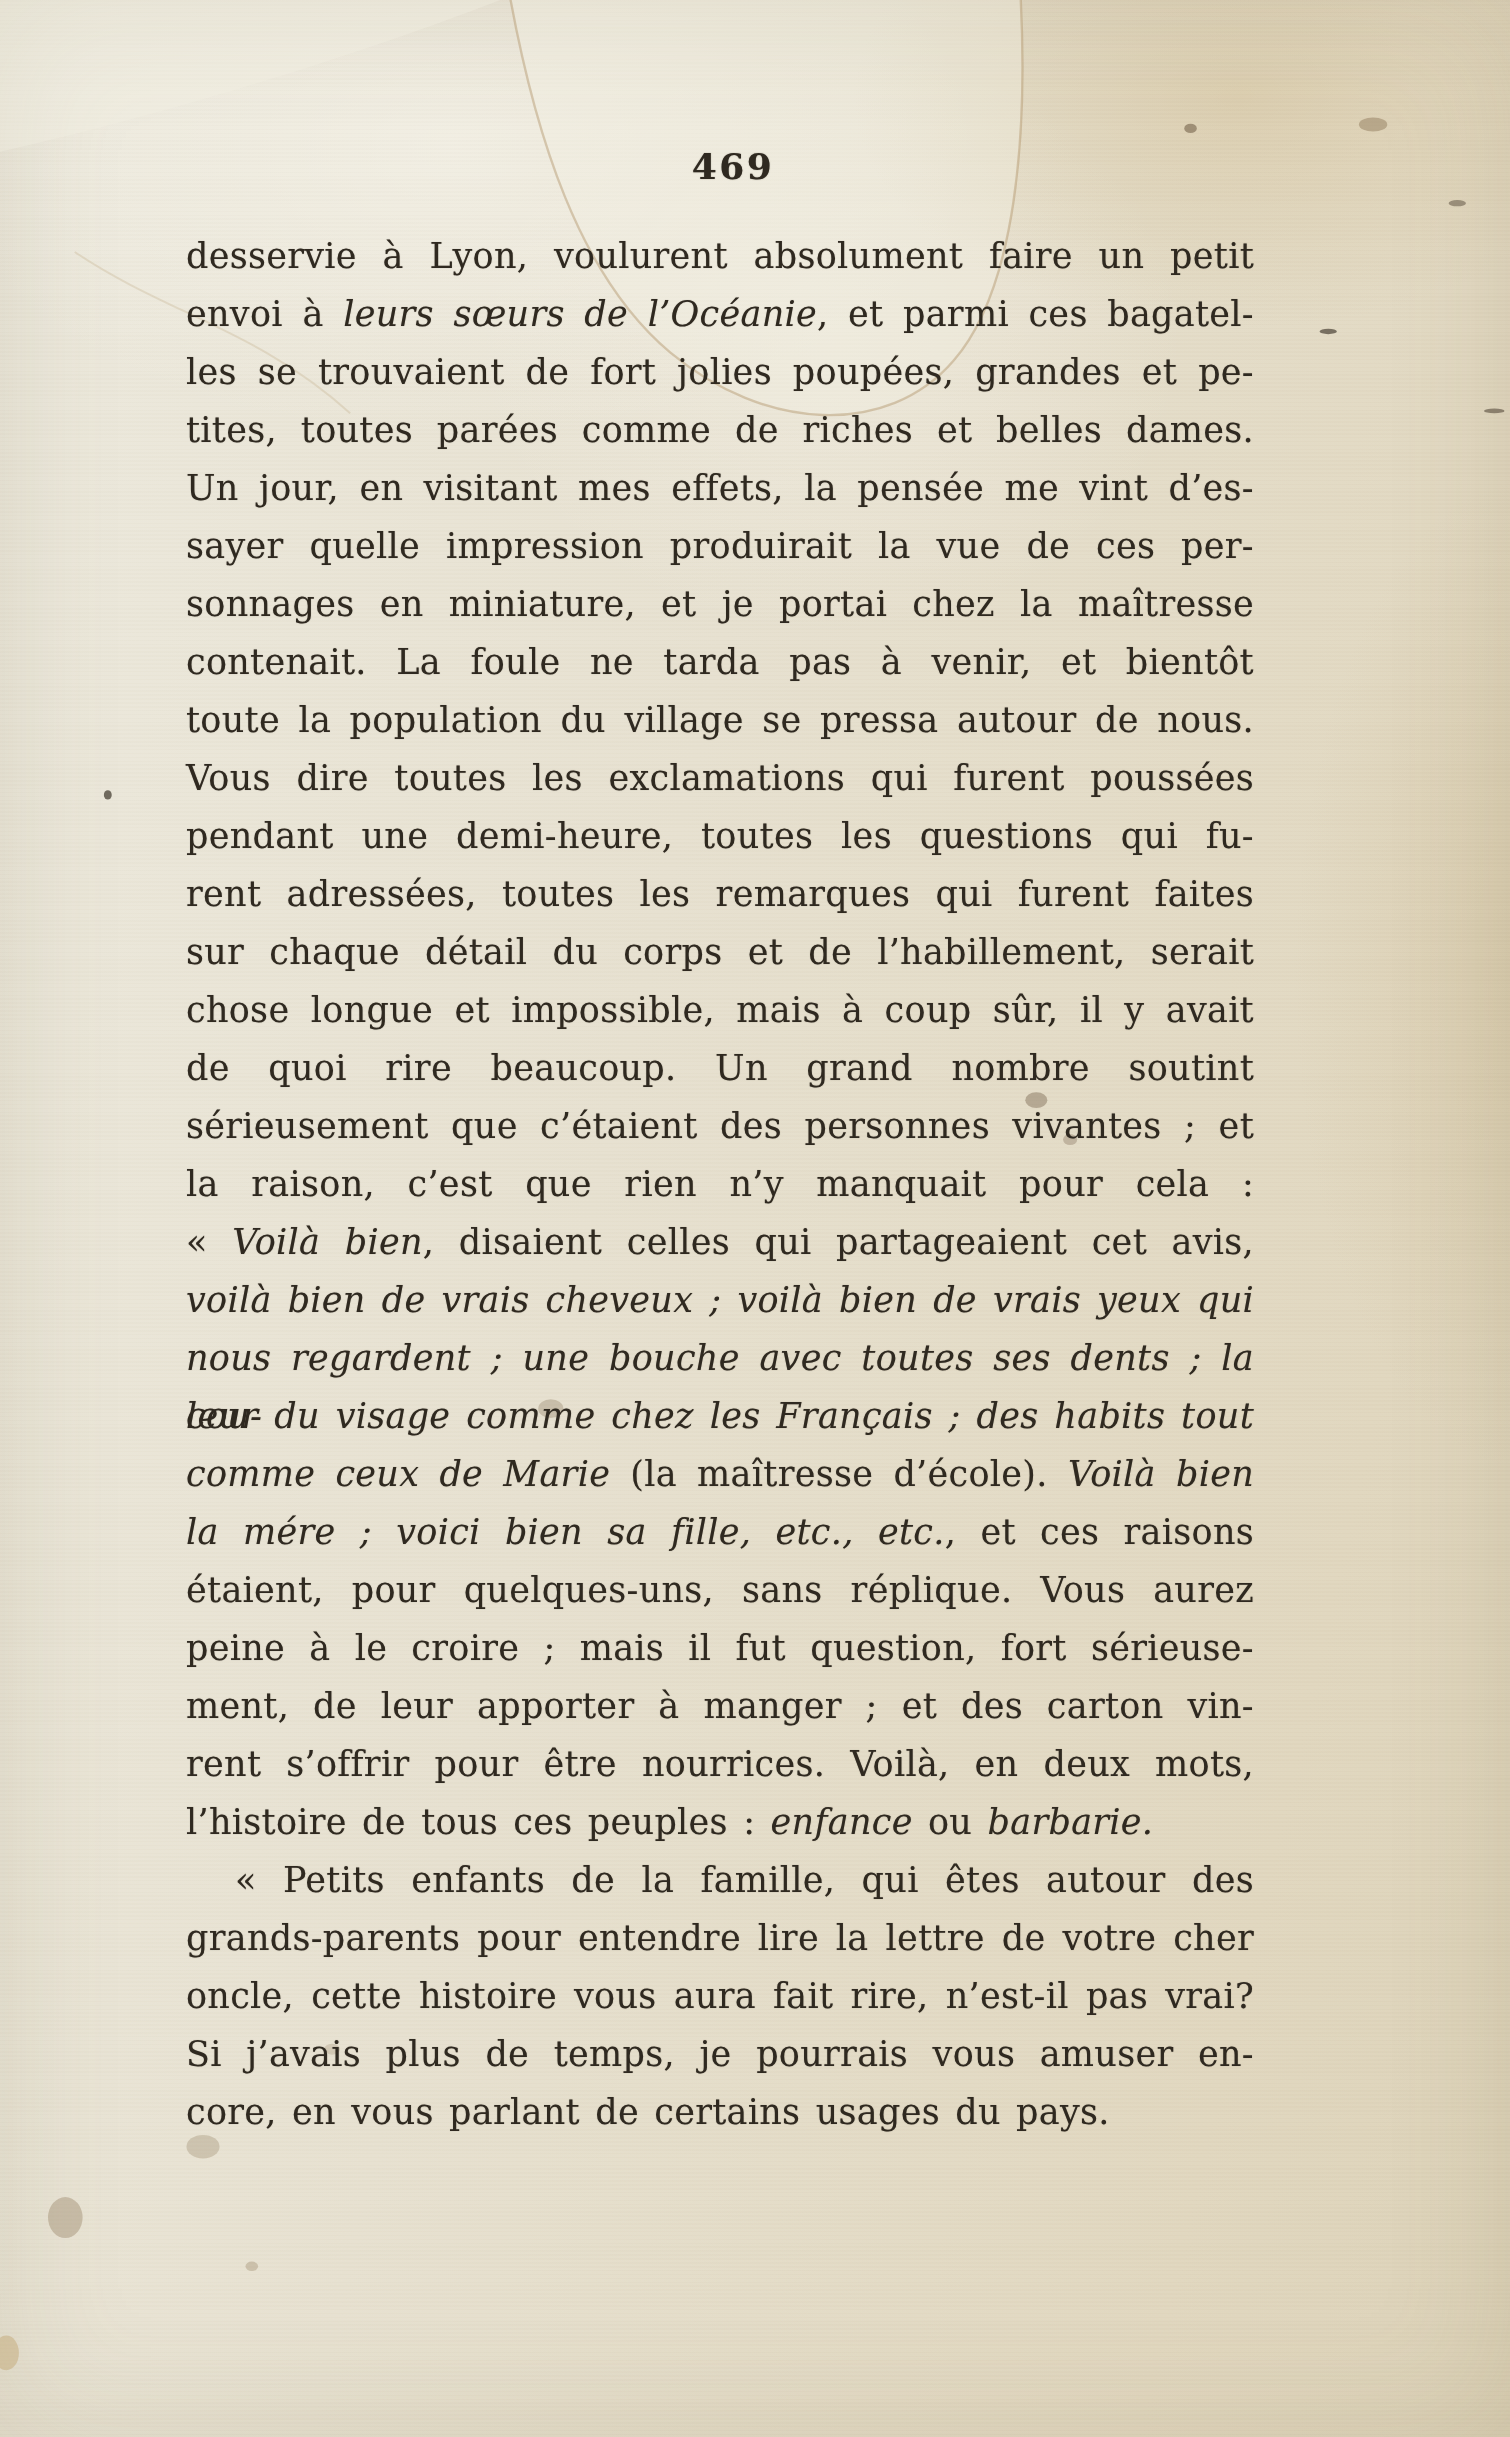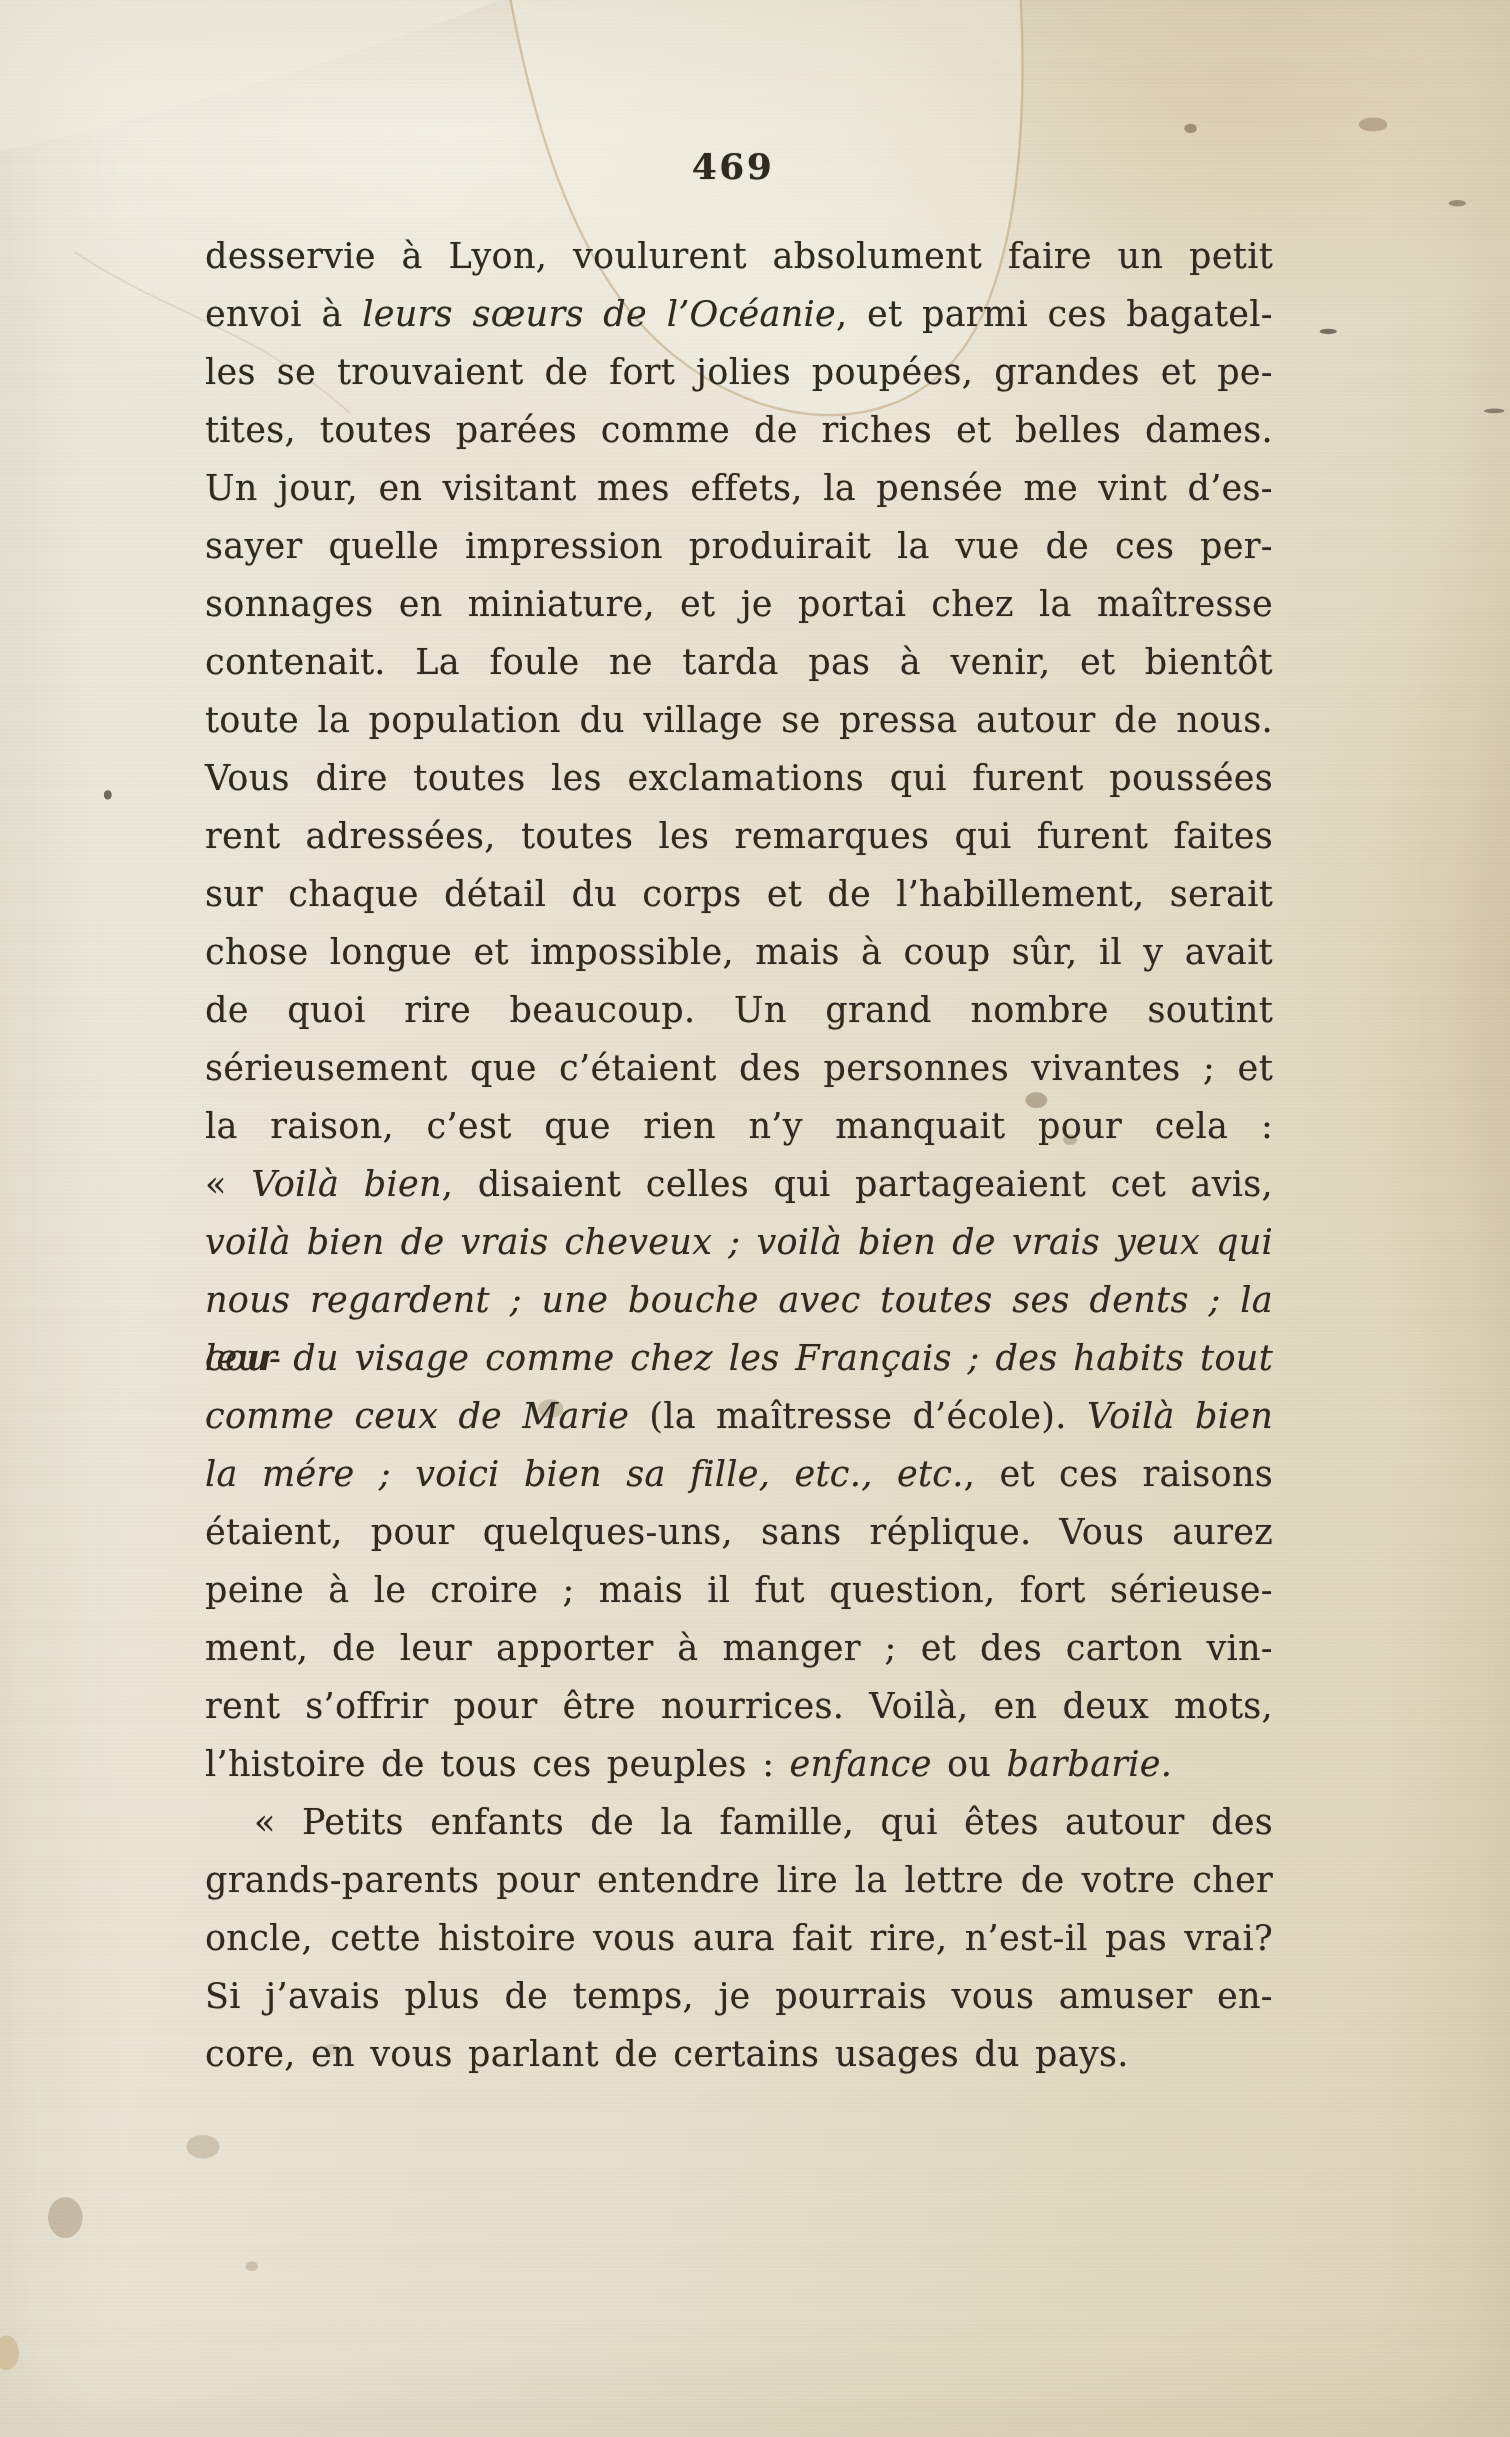--- a/index.html
+++ b/index.html
@@ -23,21 +23,21 @@
     background:repeating-linear-gradient(180deg, rgba(90,70,40,.015) 0 1.6px, rgba(255,255,255,.015) 1.6px 3.9px);
   }
   .stains{position:absolute;inset:0;pointer-events:none;}
   .page-number{
     position:absolute;left:199px;top:145px;width:1068px;
     text-align:center;
     font-size:36px;font-weight:bold;letter-spacing:2.4px;
     text-shadow:0 0 1.2px rgba(46,39,28,.45);
   }
   .text-block{
-    position:absolute;left:205px;top:227px;width:1068px;
+    position:absolute;left:186px;top:227px;width:1068px;
   }
   .line{
     height:58px;line-height:58px;
     font-size:35px;
     letter-spacing:0.3px;
     word-spacing:3.9px;
     white-space:normal;
     text-align:justify;
     text-align-last:justify;
     text-shadow:0 0 1px rgba(46,38,26,.38);
@@ -86,20 +86,21 @@
       <div class="line"><span class="ro">desservie à Lyon, voulurent absolument faire un petit</span></div>
       <div class="line"><span class="ro">envoi à </span><span class="it">leurs sœurs de l’Océanie</span><span class="ro">, et parmi ces bagatel-</span></div>
       <div class="line"><span class="ro">les se trouvaient de fort jolies poupées, grandes et pe-</span></div>
       <div class="line"><span class="ro">tites, toutes parées comme de riches et belles dames.</span></div>
       <div class="line"><span class="ro">Un jour, en visitant mes effets, la pensée me vint d’es-</span></div>
       <div class="line"><span class="ro">sayer quelle impression produirait la vue de ces per-</span></div>
       <div class="line"><span class="ro">sonnages en miniature, et je portai chez la maîtresse</span></div>
       <div class="line"><span class="ro">contenait. La foule ne tarda pas à venir, et bientôt</span></div>
       <div class="line"><span class="ro">toute la population du village se pressa autour de nous.</span></div>
       <div class="line"><span class="ro">Vous dire toutes les exclamations qui furent poussées</span></div>
+      <div class="line"><span class="ro">pendant une demi-heure, toutes les questions qui fu-</span></div>
       <div class="line"><span class="ro">rent adressées, toutes les remarques qui furent faites</span></div>
       <div class="line"><span class="ro">sur chaque détail du corps et de l’habillement, serait</span></div>
       <div class="line"><span class="ro">chose longue et impossible, mais à coup sûr, il y avait</span></div>
       <div class="line"><span class="ro">de quoi rire beaucoup. Un grand nombre soutint</span></div>
       <div class="line"><span class="ro">sérieusement que c’étaient des personnes vivantes ; et</span></div>
       <div class="line"><span class="ro">la raison, c’est que rien n’y manquait pour cela :</span></div>
       <div class="line"><span class="ro">« </span><span class="it">Voilà bien</span><span class="ro">, disaient celles qui partageaient cet avis,</span></div>
       <div class="line"><span class="it">voilà bien de vrais cheveux ; voilà bien de vrais yeux qui</span></div>
       <div class="line"><span class="it">nous regardent ; une bouche avec toutes ses dents ; la cou-</span></div>
       <div class="line"><span class="it">leur du visage comme chez les Français ; des habits tout</span></div>

